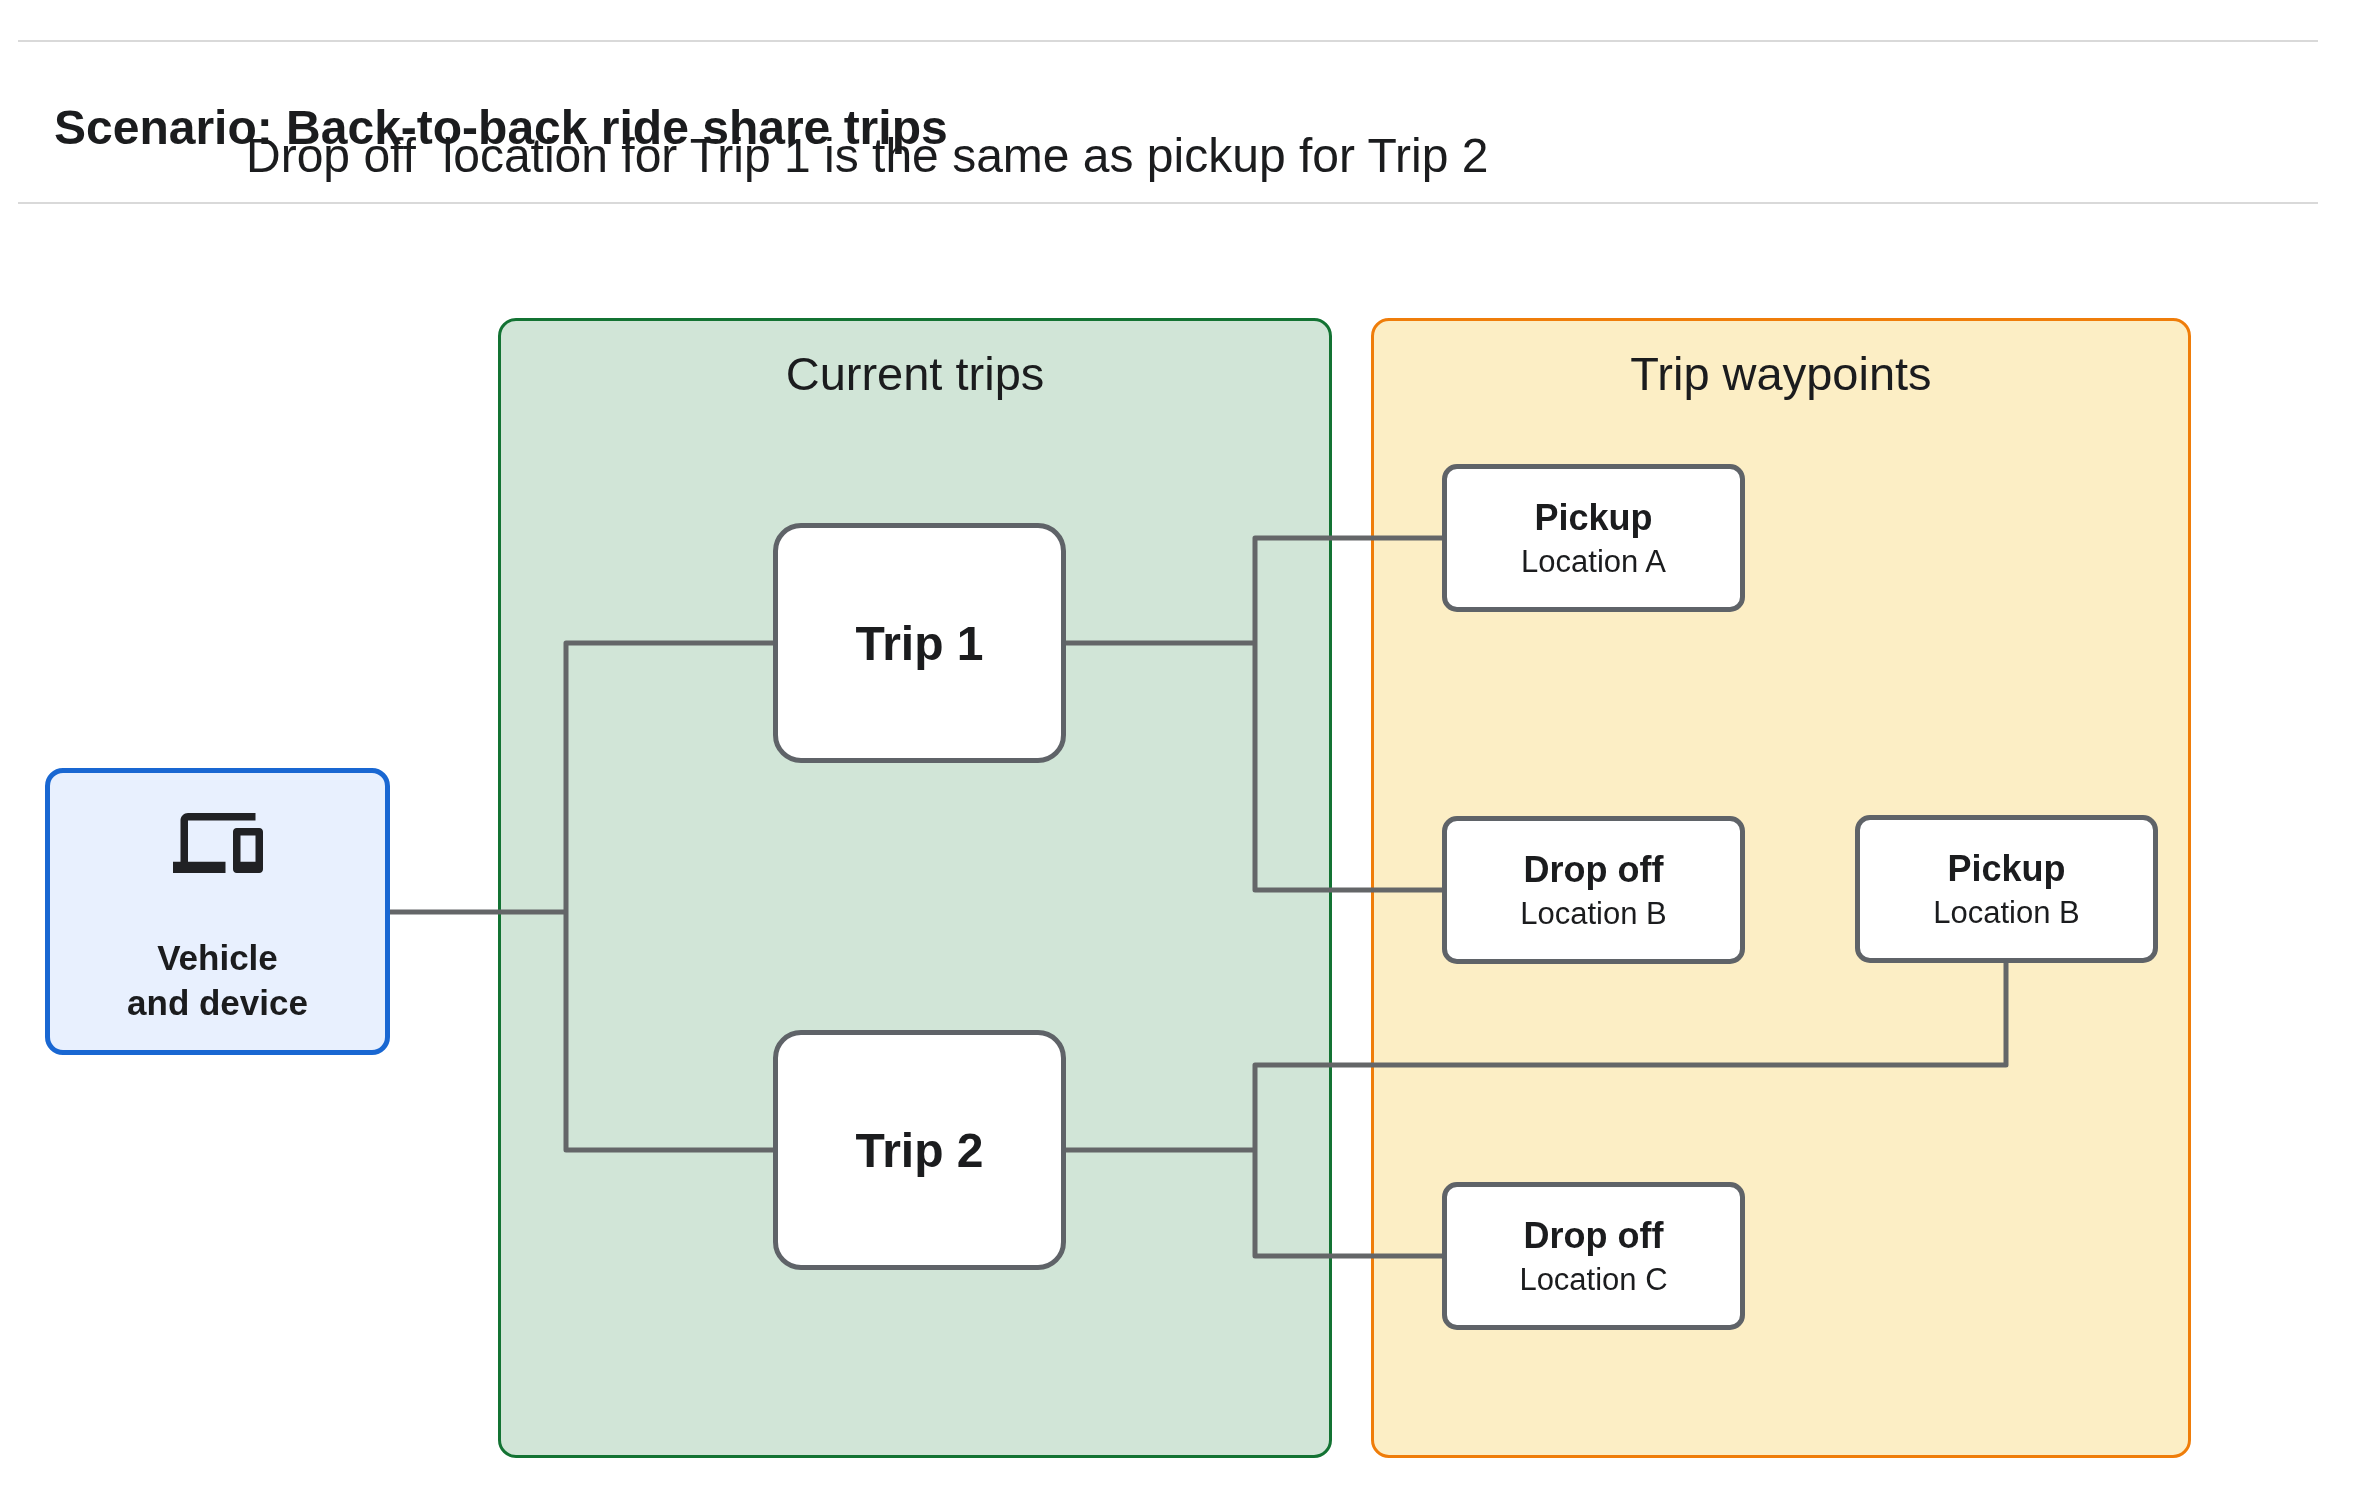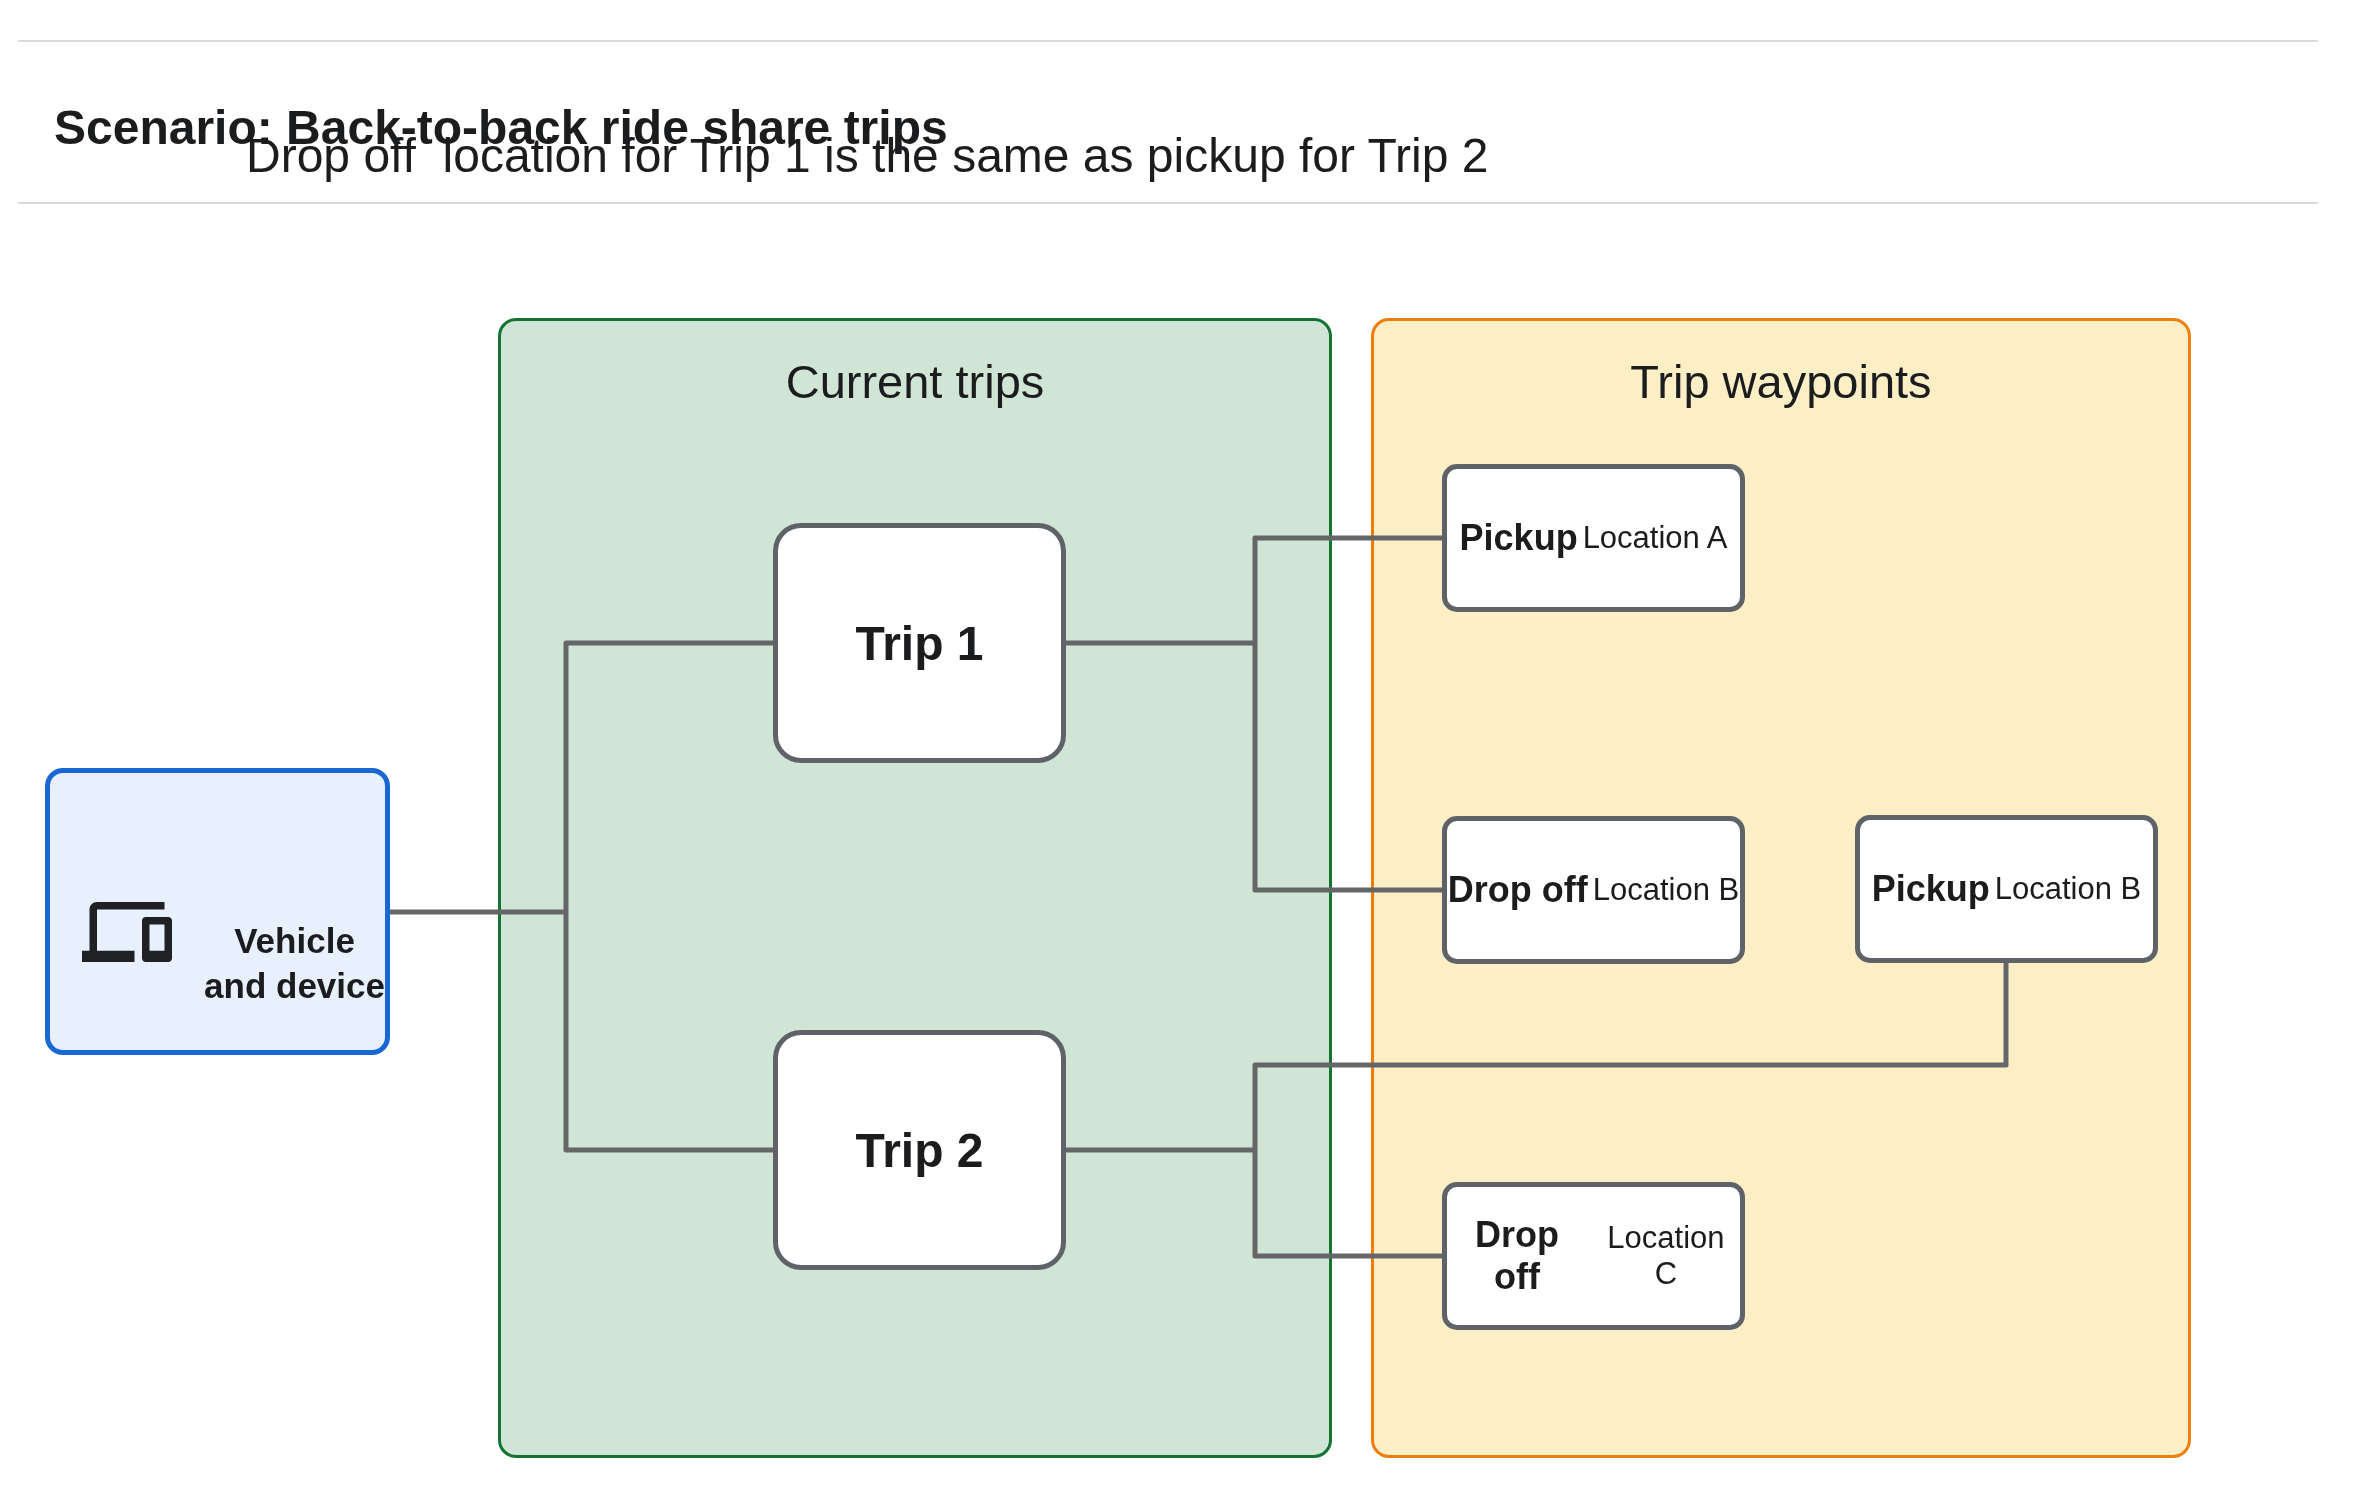--- a/index.html
+++ b/index.html
@@ -33,29 +33,29 @@
   }
   #panel-current-trips{
     left:498px; width:834px;
     background:var(--trips-fill); border:3px solid var(--trips-border);
   }
   #panel-trip-waypoints{
     left:1371px; width:820px;
     background:var(--waypoints-fill); border:3px solid var(--waypoints-border);
   }
   .panel-title{
-    margin:8px; padding-top:29px; text-align:center;
+    margin:0; padding-top:29px; text-align:center;
     font-size:47px; line-height:1; font-weight:400; color:var(--text);
   }
   #connectors{position:absolute; left:0; top:0; z-index:2;}
   #connectors path{fill:none; stroke:var(--connector); stroke-width:5px; stroke-linejoin:round;}
   .node{
     position:absolute; box-sizing:border-box; background:var(--node-bg);
     border:5px solid var(--node-border); z-index:3;
-    display:flex; flex-direction:row; align-items:center; justify-content:center;
+    display:flex; flex-direction:column; align-items:center; justify-content:center;
     text-align:center;
   }
   #vehicle-node{
     left:45px; top:768px; width:345px; height:287px; border-radius:18px;
     background:var(--vehicle-fill); border-color:var(--vehicle-border);
     justify-content:flex-start; padding-top:40px;
   }
   #vehicle-node .devices-svg{display:block; margin:0 auto;}
   #vehicle-label{margin-top:62px; font-size:35px; line-height:45px; font-weight:700; white-space:pre-line;}
   .trip-node{

